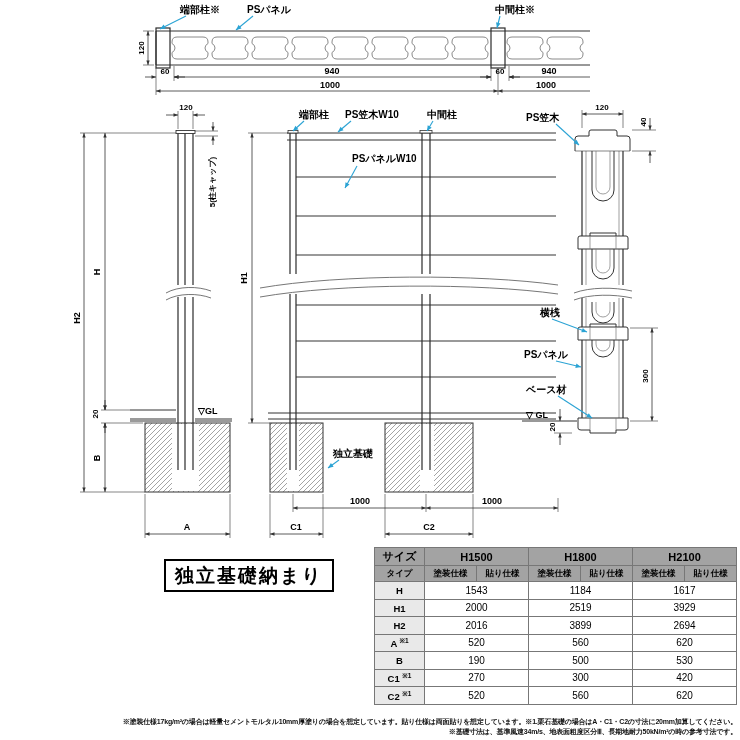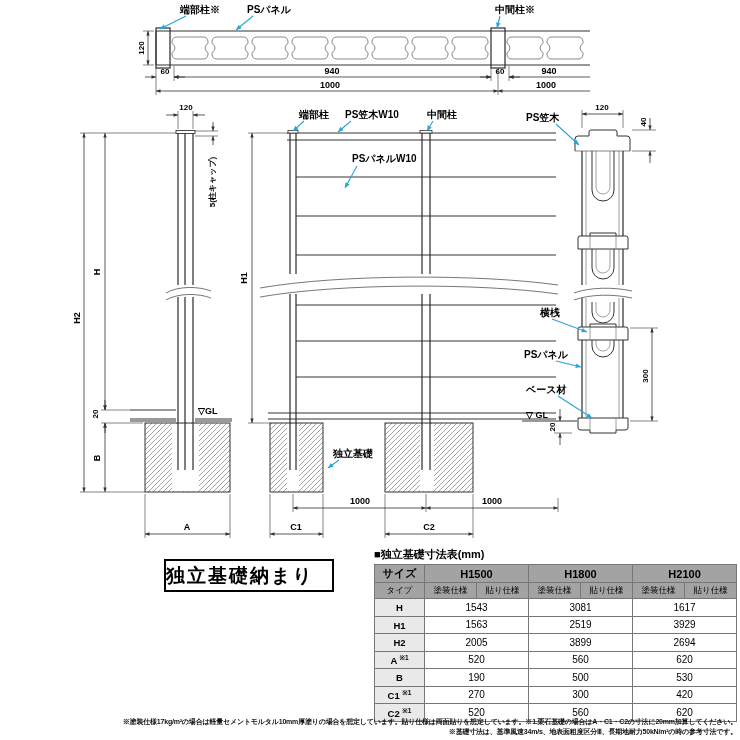--- a/index.html
+++ b/index.html
@@ -15,30 +15,30 @@
   .lead{stroke:#2ba3d4;stroke-width:1.1;fill:none;}
   .post{stroke:#2b2b2b;stroke-width:1.2;fill:none;}
   .thin{stroke:#333;stroke-width:1;fill:none;}
   .rail{stroke:#999;stroke-width:2.2;fill:none;}
   .cellp{stroke:#8a8a8a;stroke-width:1;fill:none;}
   .brk{stroke:#666;stroke-width:0.9;fill:none;}
   .prof{stroke:#333;stroke-width:1;fill:#fff;}
   .profi{stroke:#777;stroke-width:0.7;fill:none;}
 
   .caption-box{position:absolute;left:164px;top:559px;width:166px;height:29px;
-    border:2px solid #000;text-align:left;line-height:29px;font-size:19px;
+    border:2px solid #000;text-align:center;line-height:29px;font-size:19px;
     font-weight:bold;letter-spacing:2px;background:#fff;}
   .tablewrap{position:absolute;left:374px;top:547px;width:362px;}
   .tbl-title{font-size:11px;font-weight:bold;margin:0 0 2px 0;}
   table{border-collapse:collapse;width:362px;table-layout:fixed;}
   td,th{border:1px solid #777;text-align:center;padding:0;vertical-align:middle;}
   table{border:1.5px solid #444;}
   .hd{background:#a3a3a3;}
   .szh{font-size:11px;font-weight:bold;height:17px;}
-  .sph{font-size:8.5px;font-weight:normal;height:15px;}
+  .sph{font-size:8.5px;font-weight:bold;height:15px;}
   .rowlab{font-size:9.5px;font-weight:bold;height:16.5px;background:#e9e9e9;}
   .val{font-size:10px;font-weight:normal;background:#fff;}
   .note{font-size:6.5px;vertical-align:super;}
   .footnotes{position:absolute;right:3px;top:717px;width:670px;text-align:right;
     font-size:7px;line-height:9.5px;color:#111;letter-spacing:-0.2px;font-weight:bold;}
 </style>
 </head>
 <body>
 
 <div class="stage">
@@ -303,21 +303,20 @@
     <text class="lbl" x="524" y="358">PSパネル</text>
     <path class="lead" d="M556,361 L581,367" marker-end="url(#mc)"></path>
     <text class="lbl" x="526" y="393">ベース材</text>
     <path class="lead" d="M558,396 L592,418" marker-end="url(#mc)"></path>
   </g>
 </svg>
 
 <div class="caption-box">独立基礎納まり</div>
 
 <div class="tablewrap">
-  <div class="tbl-title">■独立基礎寸法表(mm)</div>
   <table>
     <colgroup>
           <col style="width:50px">
           <col span="6" style="width:52px">
         </colgroup>
     <tbody>
           <tr>
       <th class="hd szh">サイズ</th>
       <th class="hd szh" colspan="2">H1500</th>
       <th class="hd szh" colspan="2">H1800</th>
@@ -328,32 +327,32 @@
       <th class="hd sph">塗装仕様</th>
       <th class="hd sph">貼り仕様</th>
       <th class="hd sph">塗装仕様</th>
       <th class="hd sph">貼り仕様</th>
       <th class="hd sph">塗装仕様</th>
       <th class="hd sph">貼り仕様</th>
     </tr>
     <tr>
       <th class="rowlab"><span>H</span><span class="note"></span></th>
       <td class="val" colspan="2">1543</td>
-      <td class="val" colspan="2">3081</td>
+      <td class="val" colspan="2">1184</td>
       <td class="val" colspan="2">1617</td>
     </tr>
     <tr>
       <th class="rowlab"><span>H1</span><span class="note"></span></th>
-      <td class="val" colspan="2">1563</td>
+      <td class="val" colspan="2">2000</td>
       <td class="val" colspan="2">2519</td>
       <td class="val" colspan="2">3929</td>
     </tr>
     <tr>
       <th class="rowlab"><span>H2</span><span class="note"></span></th>
-      <td class="val" colspan="2">2005</td>
+      <td class="val" colspan="2">2016</td>
       <td class="val" colspan="2">3899</td>
       <td class="val" colspan="2">2694</td>
     </tr>
     <tr>
       <th class="rowlab"><span>A</span> <span class="note">※1</span></th>
       <td class="val" colspan="2">520</td>
       <td class="val" colspan="2">560</td>
       <td class="val" colspan="2">620</td>
     </tr>
     <tr>

